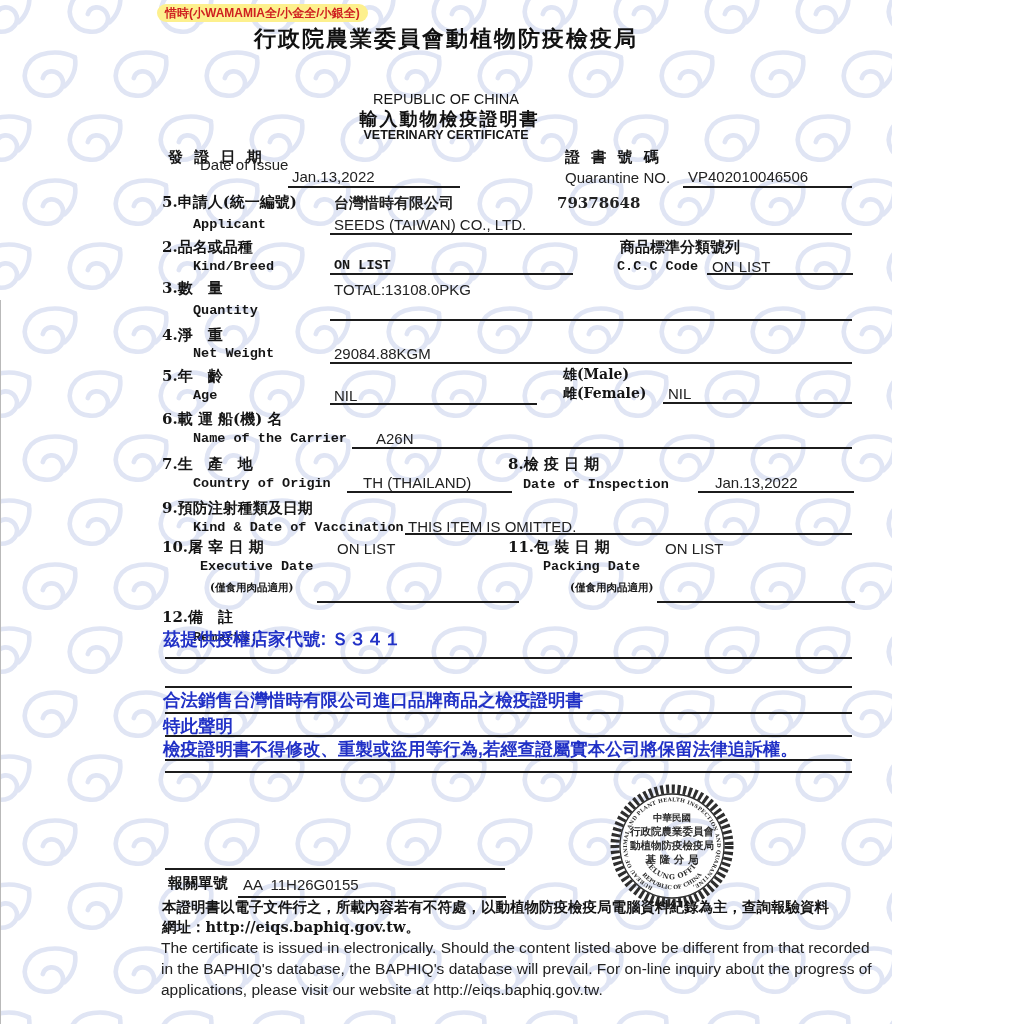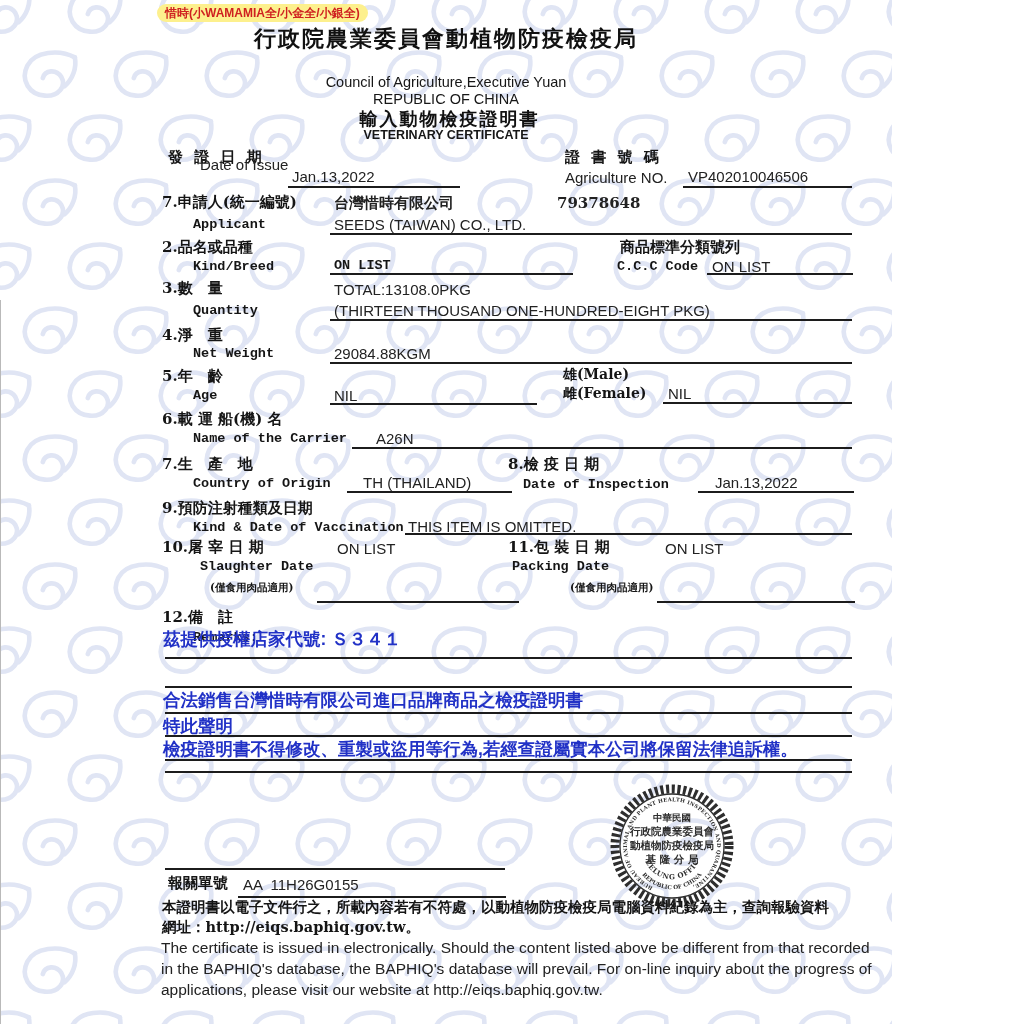--- a/index.html
+++ b/index.html
@@ -654,54 +654,52 @@
         <use href="#swirl-glyph"></use>
       </svg>
     </div>
   <div id="edge-line"></div>
 
   <div id="content">
 
     <span class="abs" style="left:157px;top:3px;"><span id="brand-tag">惜時(小WAMAMIA全/小金全/小銀全)</span></span>
 
     <div class="abs ctr h-zh1" style="top:26px;">行政院農業委員會動植物防疫檢疫局</div>
-    <div class="abs ctr h-en2" style="top:74px;">Council of Agriculture,Executive Yuan</div>
     <div class="abs ctr h-en2" style="top:91px;">REPUBLIC OF CHINA</div>
     <div class="abs ctr h-zh2" style="top:109px;padding-left:7px;">輸入動物檢疫證明書</div>
     <div class="abs ctr h-en3" style="top:128px;">VETERINARY CERTIFICATE</div>
 
     <div class="abs zh" style="left:168px;top:149px;letter-spacing:3px;">發 證 日 期</div>
     <div class="abs sans" style="left:168px;top:156px;margin-left:32px;">Date of Issue</div>
     <div class="abs sans" style="left:292px;top:168px;">Jan.13,2022</div>
     <div class="rule" style="left:288px;top:186px;width:172px;"></div>
     <div class="abs zh" style="left:565px;top:149px;letter-spacing:3px;">證 書 號 碼</div>
-    <div class="abs sans" style="left:565px;top:169px;">Agriculture NO.</div>
+    <div class="abs sans" style="left:565px;top:169px;">Quarantine NO.</div>
     <div class="abs sans" style="left:688px;top:168px;">VP402010046506</div>
     <div class="rule" style="left:683px;top:186px;width:169px;"></div>
 
-    <div class="abs zh" style="left:162px;top:194px;">7.申請人(統一編號)</div>
+    <div class="abs zh" style="left:162px;top:194px;">5.申請人(統一編號)</div>
     <div class="abs zhv" style="left:334px;top:195px;">台灣惜時有限公司</div>
     <div class="abs zhv" style="left:557px;top:195px;">79378648</div>
     <div class="abs mono" style="left:193px;top:217px;">Applicant</div>
     <div class="abs sans" style="left:334px;top:216px;">SEEDS (TAIWAN) CO., LTD.</div>
     <div class="rule" style="left:330px;top:233px;width:522px;"></div>
 
     <div class="abs zh" style="left:162px;top:239px;">2.品名或品種</div>
     <div class="abs zh" style="left:620px;top:239px;">商品標準分類號列</div>
     <div class="abs mono" style="left:193px;top:259px;">Kind/Breed</div>
     <div class="abs mono" style="left:334px;top:258px;">ON LIST</div>
     <div class="rule" style="left:330px;top:273px;width:243px;"></div>
     <div class="abs mono" style="left:617px;top:259px;">C.C.C Code</div>
     <div class="abs sans" style="left:712px;top:258px;">ON LIST</div>
     <div class="rule" style="left:707px;top:273px;width:146px;"></div>
 
     <div class="abs zh" style="left:162px;top:280px;">3.數　量</div>
     <div class="abs sans" style="left:334px;top:281px;">TOTAL:13108.0PKG</div>
     <div class="abs mono" style="left:193px;top:303px;">Quantity</div>
-    <div class="abs sans" style="left:334px;top:302px;">(THIRTEEN THOUSAND ONE-HUNDRED-EIGHT PKG)</div>
     <div class="rule" style="left:330px;top:319px;width:522px;"></div>
 
     <div class="abs zh" style="left:162px;top:327px;">4.淨　重</div>
     <div class="abs mono" style="left:193px;top:346px;">Net Weight</div>
     <div class="abs sans" style="left:334px;top:345px;">29084.88KGM</div>
     <div class="rule" style="left:330px;top:362px;width:522px;"></div>
 
     <div class="abs zh" style="left:162px;top:368px;">5.年　齡</div>
     <div class="abs zh" style="left:563px;top:366px;font-size:14px;">雄(Male)</div>
     <div class="abs mono" style="left:193px;top:388px;">Age</div>
@@ -727,22 +725,22 @@
 
     <div class="abs zh" style="left:162px;top:500px;">9.預防注射種類及日期</div>
     <div class="abs mono" style="left:193px;top:520px;">Kind &amp; Date of Vaccination</div>
     <div class="abs sans" style="left:408px;top:518px;">THIS ITEM IS OMITTED.</div>
     <div class="rule" style="left:405px;top:533px;width:447px;"></div>
 
     <div class="abs zh" style="left:162px;top:539px;">10.屠 宰 日 期</div>
     <div class="abs sans" style="left:337px;top:540px;">ON LIST</div>
     <div class="abs zh" style="left:508px;top:539px;">11.包 裝 日 期</div>
     <div class="abs sans" style="left:665px;top:540px;">ON LIST</div>
-    <div class="abs mono" style="left:200px;top:559px;">Slaughter Date</div>
-    <div class="abs mono" style="left:512px;top:559px;">Packing Date</div>
+    <div class="abs mono" style="left:200px;top:559px;">Executive Date</div>
+    <div class="abs mono" style="left:543px;top:559px;">Packing Date</div>
     <div class="abs snote" style="left:210px;top:581px;">(僅食用肉品適用)</div>
     <div class="abs snote" style="left:570px;top:581px;">(僅食用肉品適用)</div>
     <div class="rule" style="left:317px;top:601px;width:202px;"></div>
     <div class="rule" style="left:657px;top:601px;width:198px;"></div>
 
     <div class="abs zh" style="left:162px;top:609px;">12.備　註</div>
     <div class="abs mono" style="left:193px;top:630px;">Remarks:</div>
 
     <div class="rule" style="left:165px;top:657px;width:687px;"></div>
     <div class="abs blue" style="left:163px;top:629px;">茲提供授權店家代號: Ｓ３４１</div>

